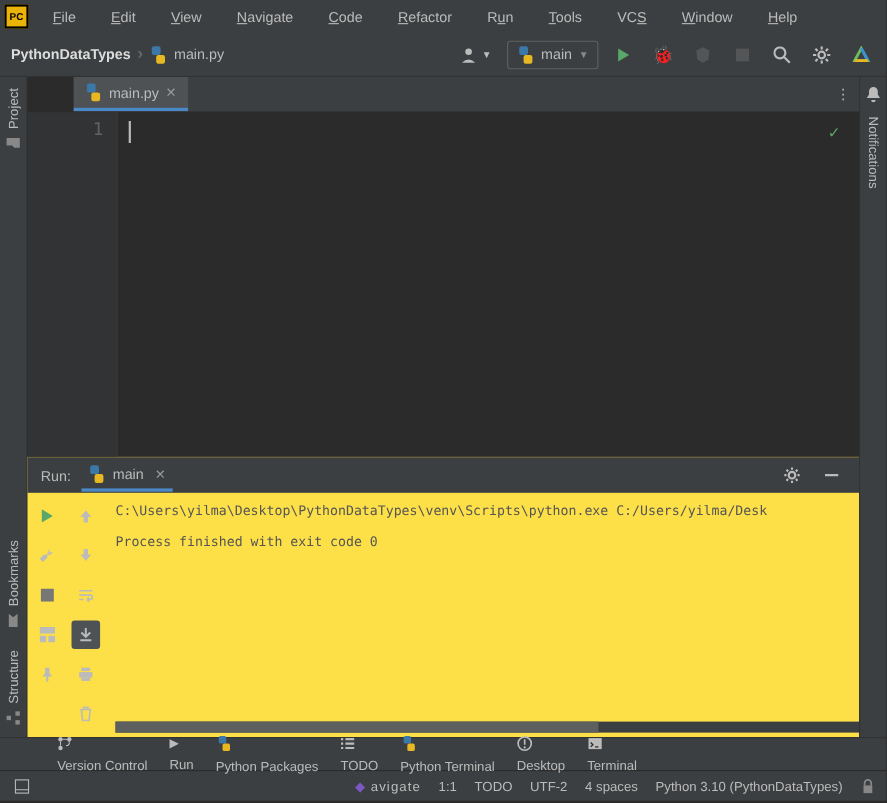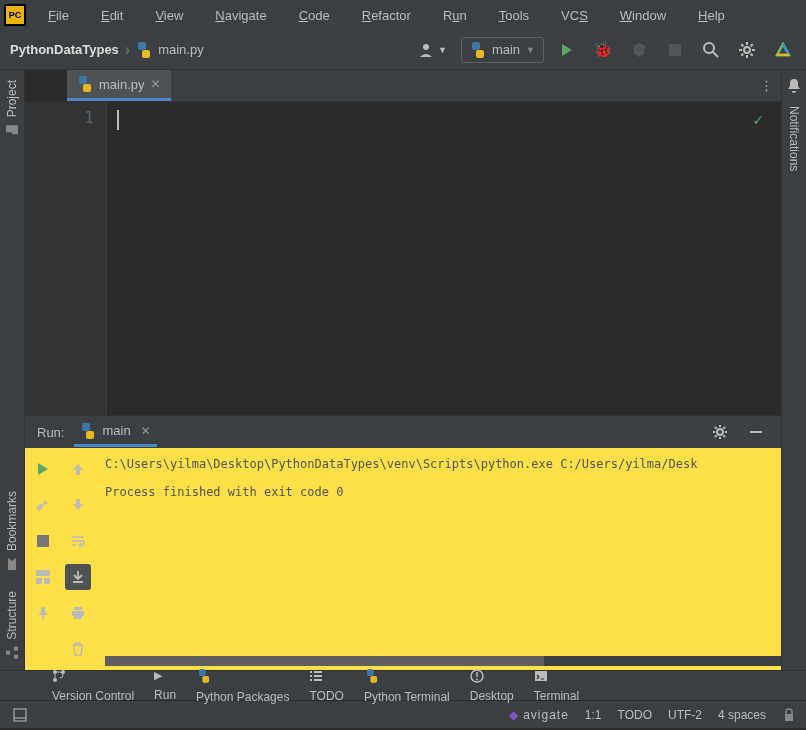--- a/index.html
+++ b/index.html
@@ -607,18 +607,19 @@
   </div>
   <div class="right">
     <div class="tabnine">
       <span class="tabnine-icon">◆</span>
       <span>avigate</span>
     </div>
     <span>1:1</span>
     <span>TODO</span>
     <span>UTF-2</span>
     <span>4 spaces</span>
+    <span>Python 3.10 (PythonDataTypes)</span>
     <svg width="14" height="14">
         <rect x="3" y="6" width="8" height="7" fill="#888"></rect>
         <path d="M4 6V4a3 3 0 0 1 6 0v2" stroke="#888" fill="none" stroke-width="1.5"></path>
       </svg>
   </div>
 </div>
 
 </body></html>

